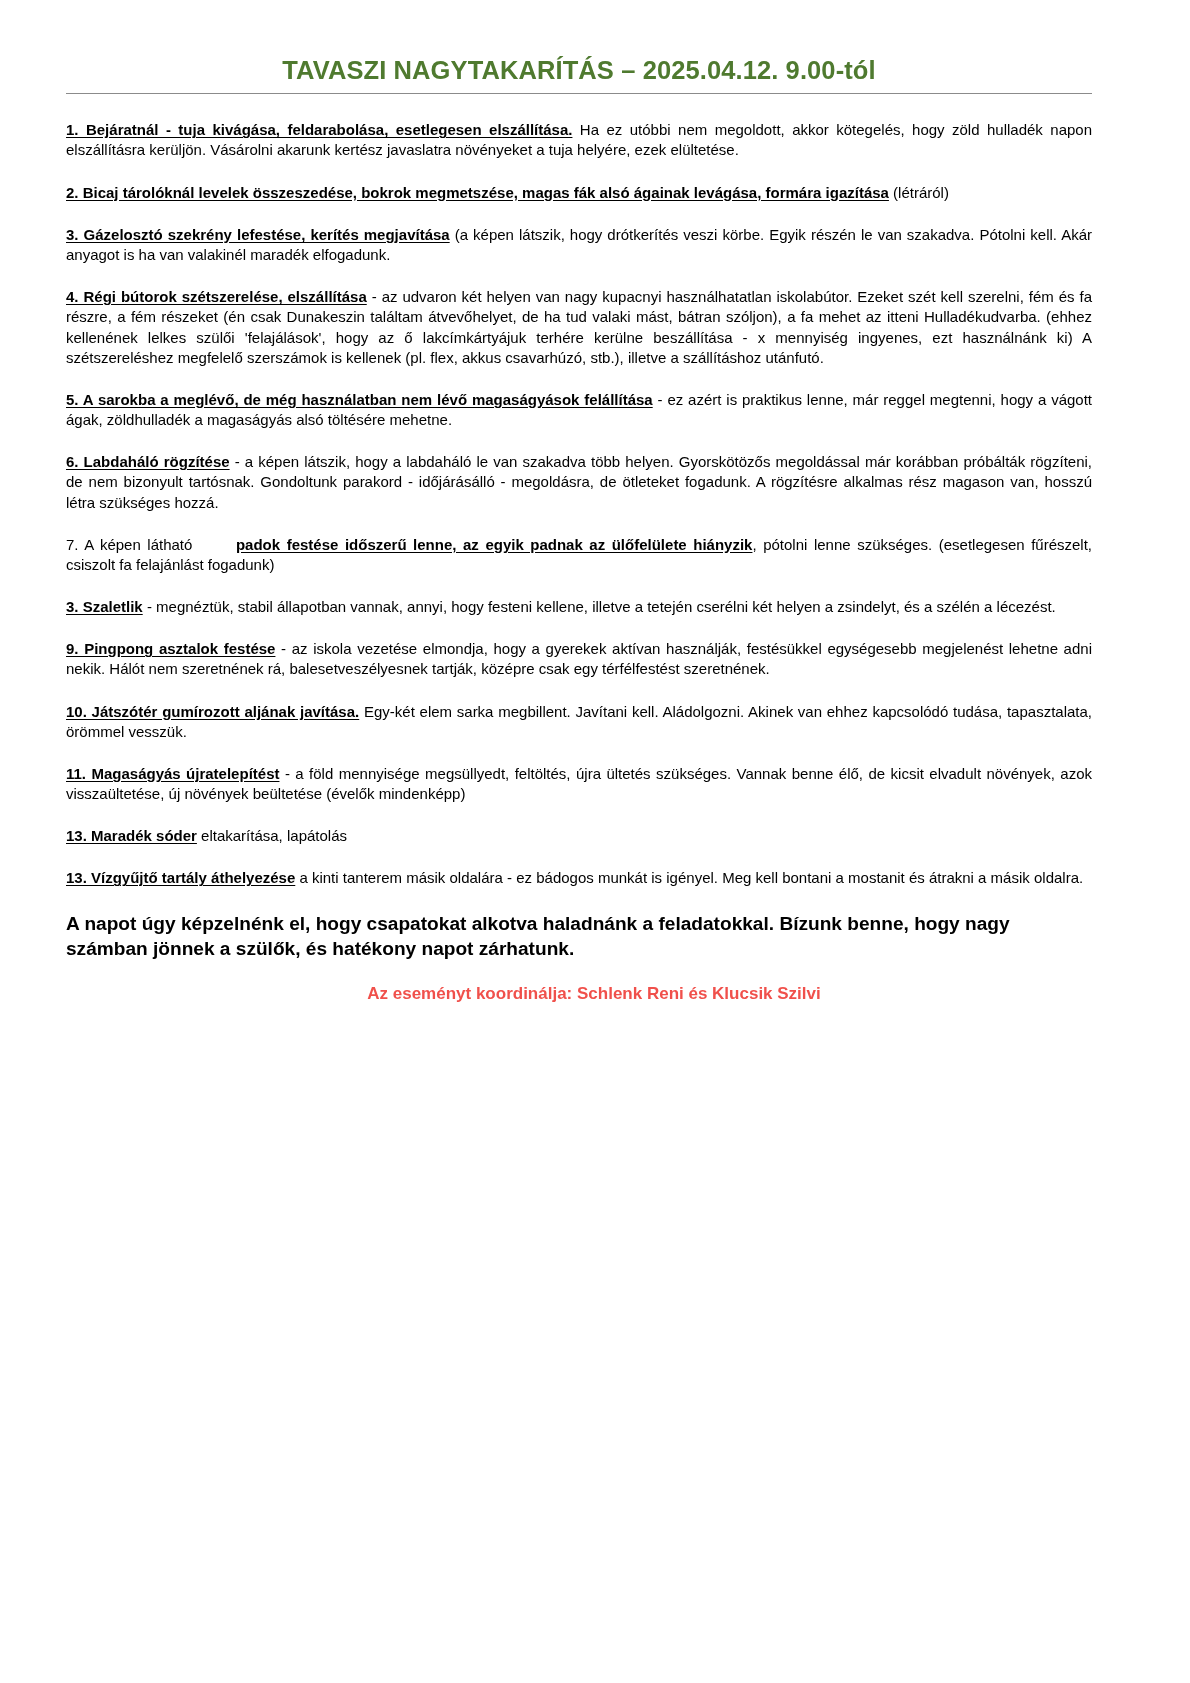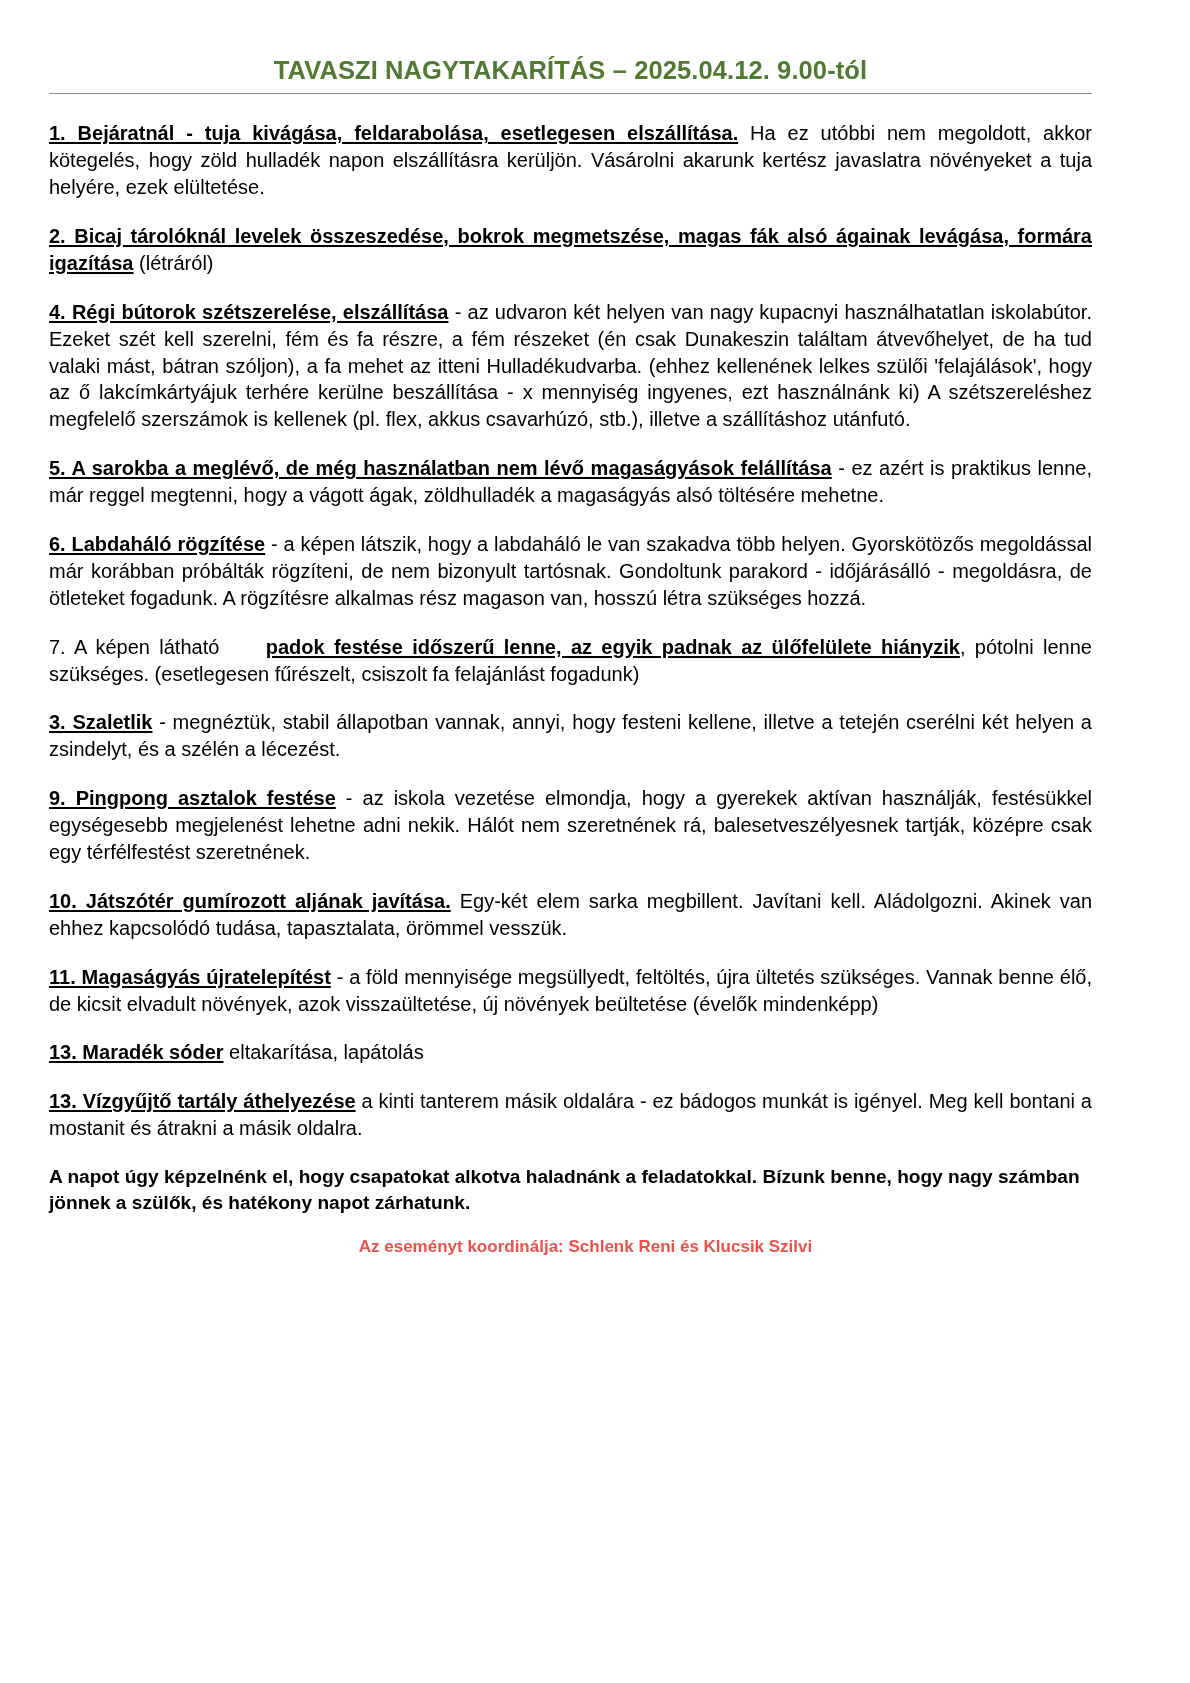--- a/index.html
+++ b/index.html
@@ -11,42 +11,42 @@
     width: 1190px;
     height: 1683px;
     font-family: "Liberation Sans", sans-serif;
     color: #000000;
     -webkit-font-smoothing: antialiased;
   }
   .page {
     width: 1154px;
     height: 1683px;
     box-sizing: border-box;
-    padding: 56px 62px 20px 49px;
+    padding: 56px 62px 20px 66px;
     position: relative;
   }
   .doc-title {
     text-align: center;
     color: #4F7A2F;
     font-weight: bold;
     font-size: 25.5px;
     letter-spacing: 0.1px;
     line-height: 1.15;
     margin: 0 0 8px 0;
     white-space: nowrap;
   }
   .title-rule {
     border: 0;
     border-top: 1.6px solid #8b8b8b;
     margin: 0 0 26px 0;
     width: 100%;
   }
   p.para {
     margin: 0 0 22px 0;
-    font-size: 20px;
+    font-size: 15px;
     line-height: 1.345;
     text-align: justify;
     text-justify: inter-word;
     hyphens: none;
   }
   p.para:last-of-type { margin-bottom: 0; }
   .lead {
     font-weight: bold;
     text-decoration: underline;
     text-underline-offset: 2px;
@@ -80,20 +80,21 @@
 
 <div class="page">
 
   <h1 class="doc-title">TAVASZI NAGYTAKARÍTÁS – 2025.04.12. 9.00-tól</h1>
   <hr class="title-rule">
 
   <p class="para"><span class="lead">1. Bejáratnál - tuja kivágása, feldarabolása, esetlegesen elszállítása.</span><span> Ha ez utóbbi nem megoldott, akkor kötegelés, hogy zöld hulladék napon elszállításra kerüljön. Vásárolni akarunk kertész javaslatra növényeket a tuja helyére, ezek elültetése.</span></p>
 
   <p class="para"><span class="lead">2. Bicaj tárolóknál levelek összeszedése, bokrok megmetszése, magas fák alsó ágainak levágása, formára igazítása</span><span> (létráról)</span></p>
 
+  <p class="para"><span class="lead">3. Gázelosztó szekrény lefestése, kerítés megjavítása</span><span> (a képen látszik, hogy drótkerítés veszi körbe. Egyik részén le van szakadva. Pótolni kell. Akár anyagot is ha van valakinél maradék elfogadunk.</span></p>
 
   <p class="para"><span class="lead">4. Régi bútorok szétszerelése, elszállítása</span><span> - az udvaron két helyen van nagy kupacnyi használhatatlan iskolabútor. Ezeket szét kell szerelni, fém és fa részre, a fém részeket (én csak Dunakeszin találtam átvevőhelyet, de ha tud valaki mást, bátran szóljon), a fa mehet az itteni Hulladékudvarba. (ehhez kellenének lelkes szülői 'felajálások', hogy az ő lakcímkártyájuk terhére kerülne beszállítása - x mennyiség ingyenes, ezt használnánk ki) A szétszereléshez megfelelő szerszámok is kellenek (pl. flex, akkus csavarhúzó, stb.), illetve a szállításhoz utánfutó.</span></p>
 
   <p class="para"><span class="lead">5. A sarokba a meglévő, de még használatban nem lévő magaságyások felállítása</span><span> - ez azért is praktikus lenne, már reggel megtenni, hogy a vágott ágak, zöldhulladék a magaságyás alsó töltésére mehetne.</span></p>
 
   <p class="para"><span class="lead">6. Labdaháló rögzítése</span><span> - a képen látszik, hogy a labdaháló le van szakadva több helyen. Gyorskötözős megoldással már korábban próbálták rögzíteni, de nem bizonyult tartósnak. Gondoltunk parakord - időjárásálló - megoldásra, de ötleteket fogadunk. A rögzítésre alkalmas rész magason van, hosszú létra szükséges hozzá.</span></p>
 
   <p class="para"><span>7. A képen látható </span><span class="mid-bold-underline">padok festése időszerű lenne, az egyik padnak az ülőfelülete hiányzik</span><span>, pótolni lenne szükséges. (esetlegesen fűrészelt, csiszolt fa felajánlást fogadunk)</span></p>
 
   <p class="para"><span class="lead">3. Szaletlik</span><span> - megnéztük, stabil állapotban vannak, annyi, hogy festeni kellene, illetve a tetején cserélni két helyen a zsindelyt, és a szélén a lécezést.</span></p>

